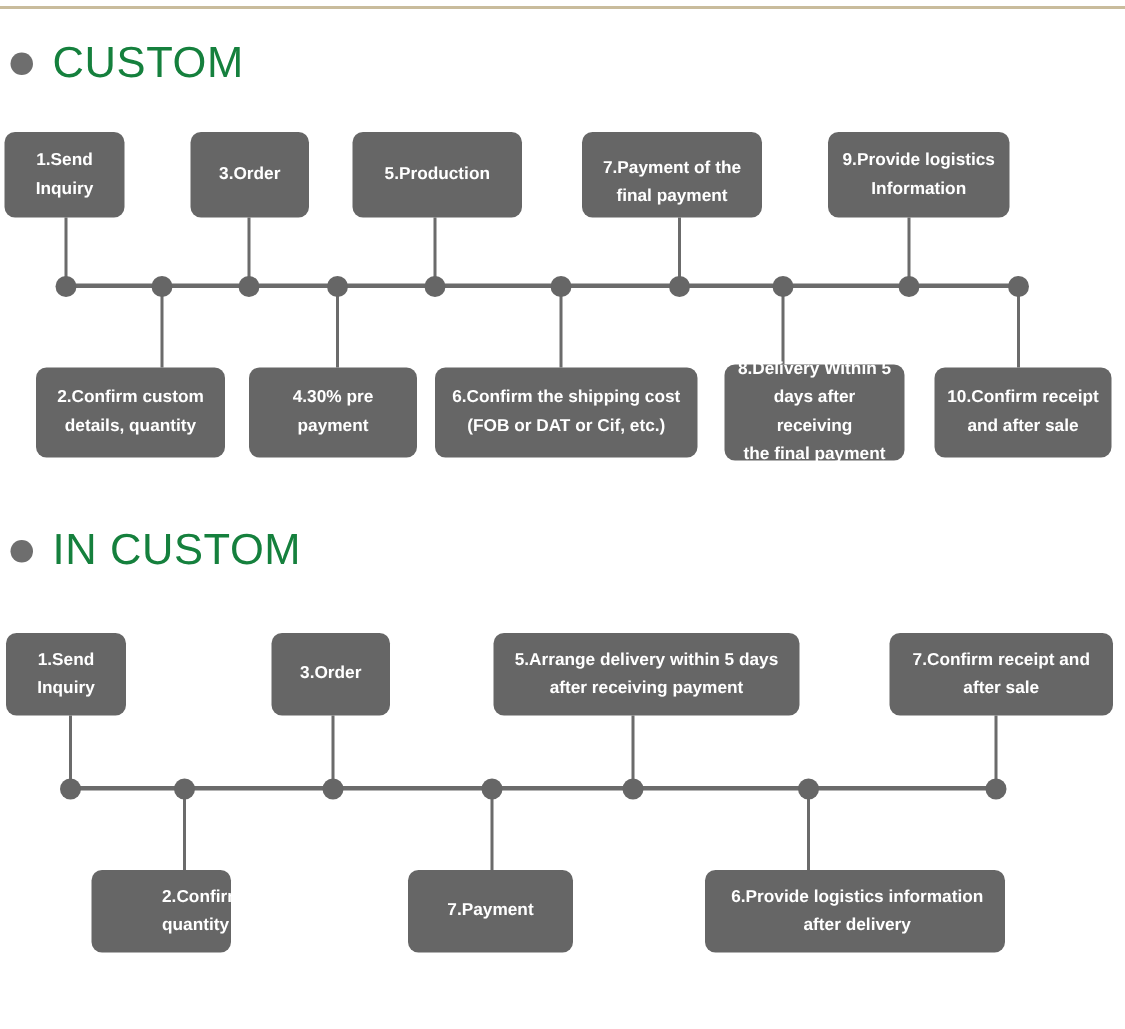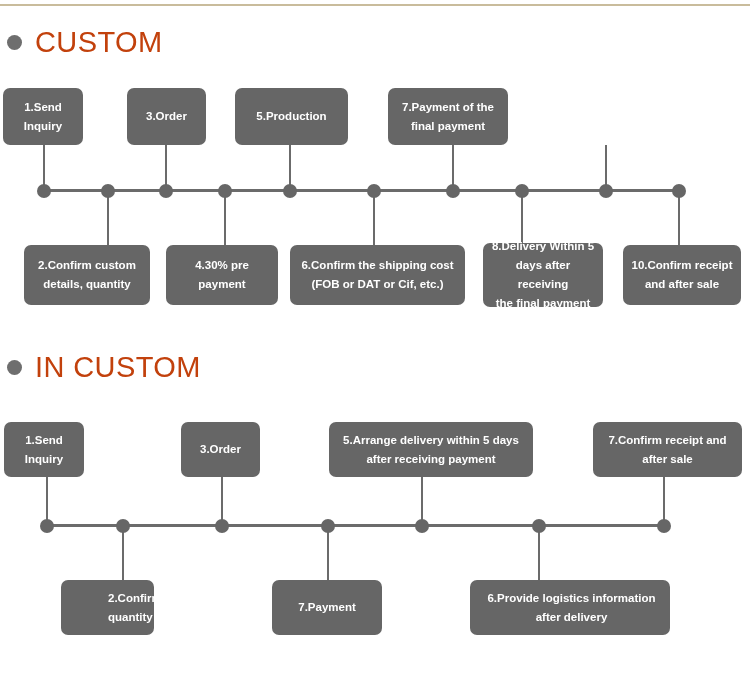--- a/index.html
+++ b/index.html
@@ -45,21 +45,21 @@
   .title-bullet {
     width: 15px;
     height: 15px;
     border-radius: 50%;
     background: #6e6e6e;
     flex: 0 0 auto;
   }
   .title-text {
     font-size: 29px;
     font-weight: 400;
-    color: #c2410c;
+    color: #15803d;
     letter-spacing: 0.4px;
     line-height: 1;
   }
 
   
   .axis {
     position: absolute;
     height: 3px;
     background: #6b6b6b;
   }
@@ -139,30 +139,33 @@
     <div class="box" style="left: 235px; top: 88px; width: 113px; height: 57px;">
       <span class="label">5.Production</span>
     </div>
     <div class="stem" style="left: 374px; top: 192px; height: 53px;"></div>
     <div class="node" style="left: 374px; top: 190.5px;"></div>
     <div class="box" style="left: 290px; top: 245px; width: 175px; height: 60px;">
       <span class="label">6.Confirm the shipping cost<br>(FOB or DAT or Cif, etc.)</span>
     </div>
     <div class="stem" style="left: 453px; top: 145px; height: 44px;"></div>
     <div class="node" style="left: 453px; top: 190.5px;"></div>
-    <div class="box" style="left: 388px; top: 88px; width: 120px; height: 57px;">
+    <div class="box" style="left: 388px; top: 88px; width: 120px; height: 57px; align-items: flex-end;">
       <span class="label">7.Payment of the<br>final payment</span>
     </div>
     <div class="stem" style="left: 522px; top: 192px; height: 51px;"></div>
     <div class="node" style="left: 522px; top: 190.5px;"></div>
     <div class="box" style="left: 483px; top: 243px; width: 120px; height: 64px;">
       <span class="label">8.Delivery Within 5<br>days after receiving<br>the final payment</span>
     </div>
     <div class="stem" style="left: 606px; top: 145px; height: 44px;"></div>
     <div class="node" style="left: 606px; top: 190.5px;"></div>
+    <div class="box" style="left: 552px; top: 88px; width: 121px; height: 57px;">
+      <span class="label">9.Provide logistics<br>Information</span>
+    </div>
     <div class="stem" style="left: 679px; top: 192px; height: 53px;"></div>
     <div class="node" style="left: 679px; top: 190.5px;"></div>
     <div class="box" style="left: 623px; top: 245px; width: 118px; height: 60px;">
       <span class="label">10.Confirm receipt<br>and after sale</span>
     </div>
     <div class="section-title" style="left: 7px; top: 353px;">
       <span class="title-bullet"></span>
       <span class="title-text">IN CUSTOM</span>
     </div>
     <div class="axis" style="left: 42px; top: 524px; width: 625px;"></div>

